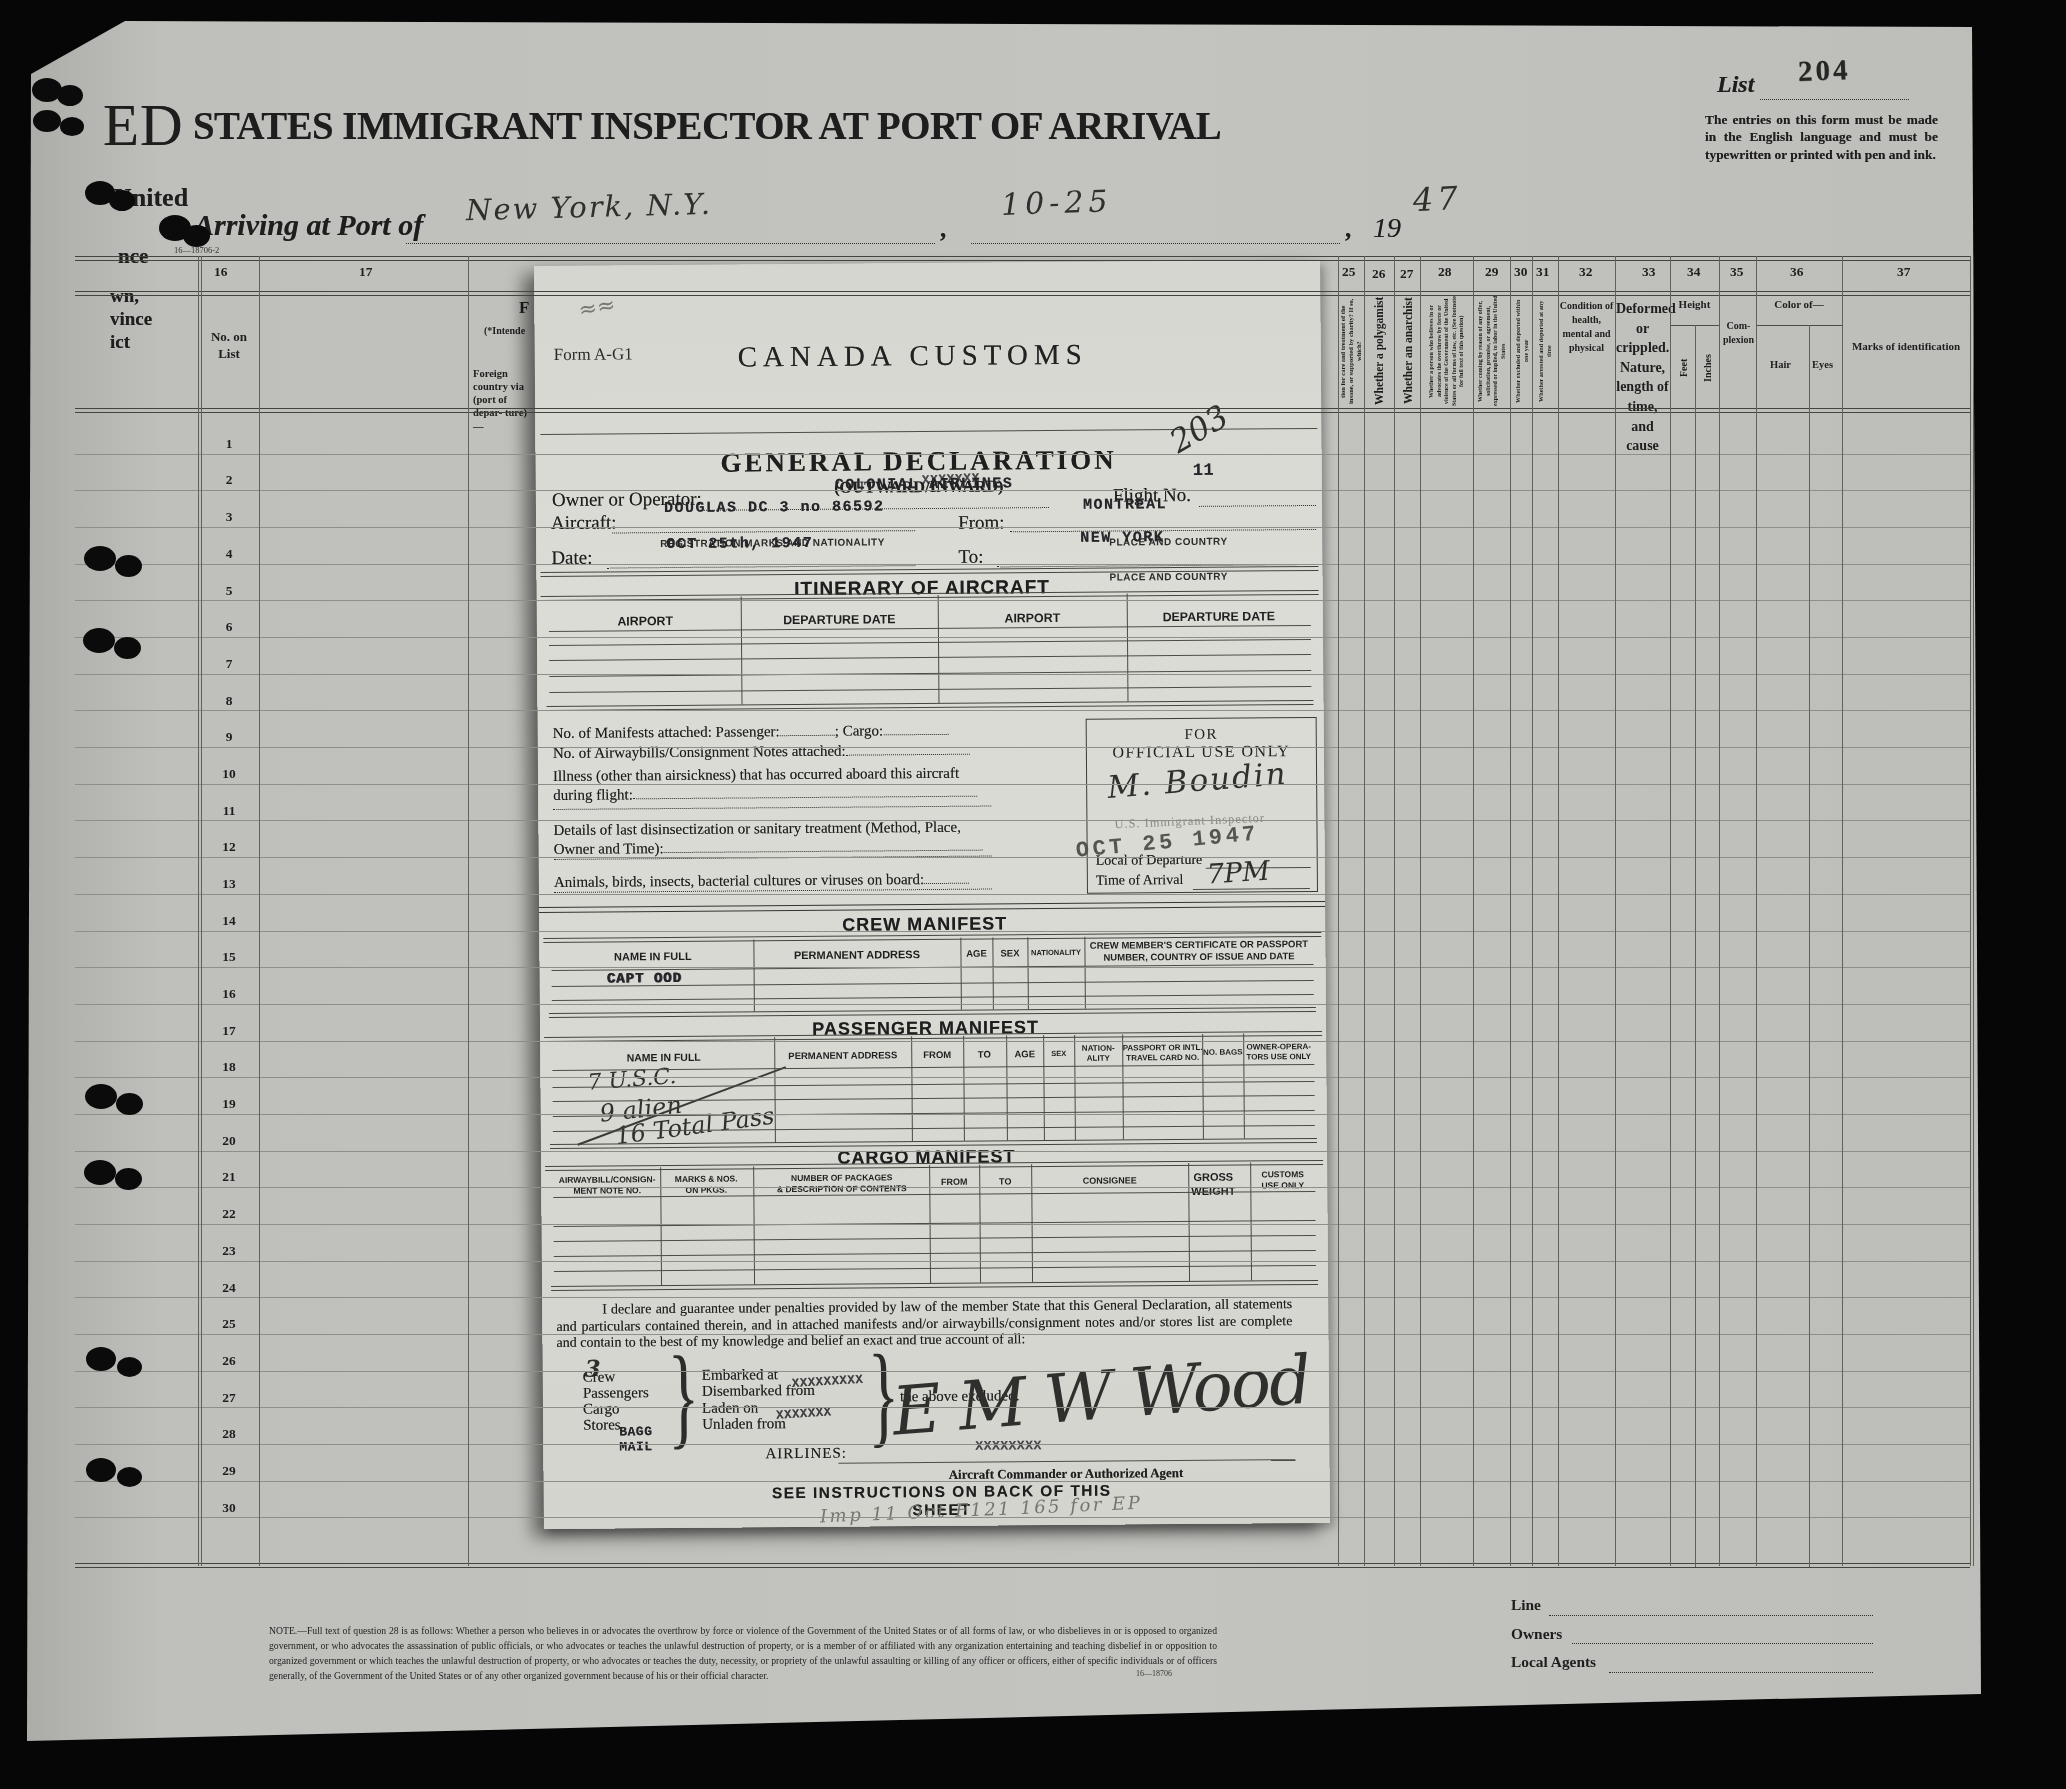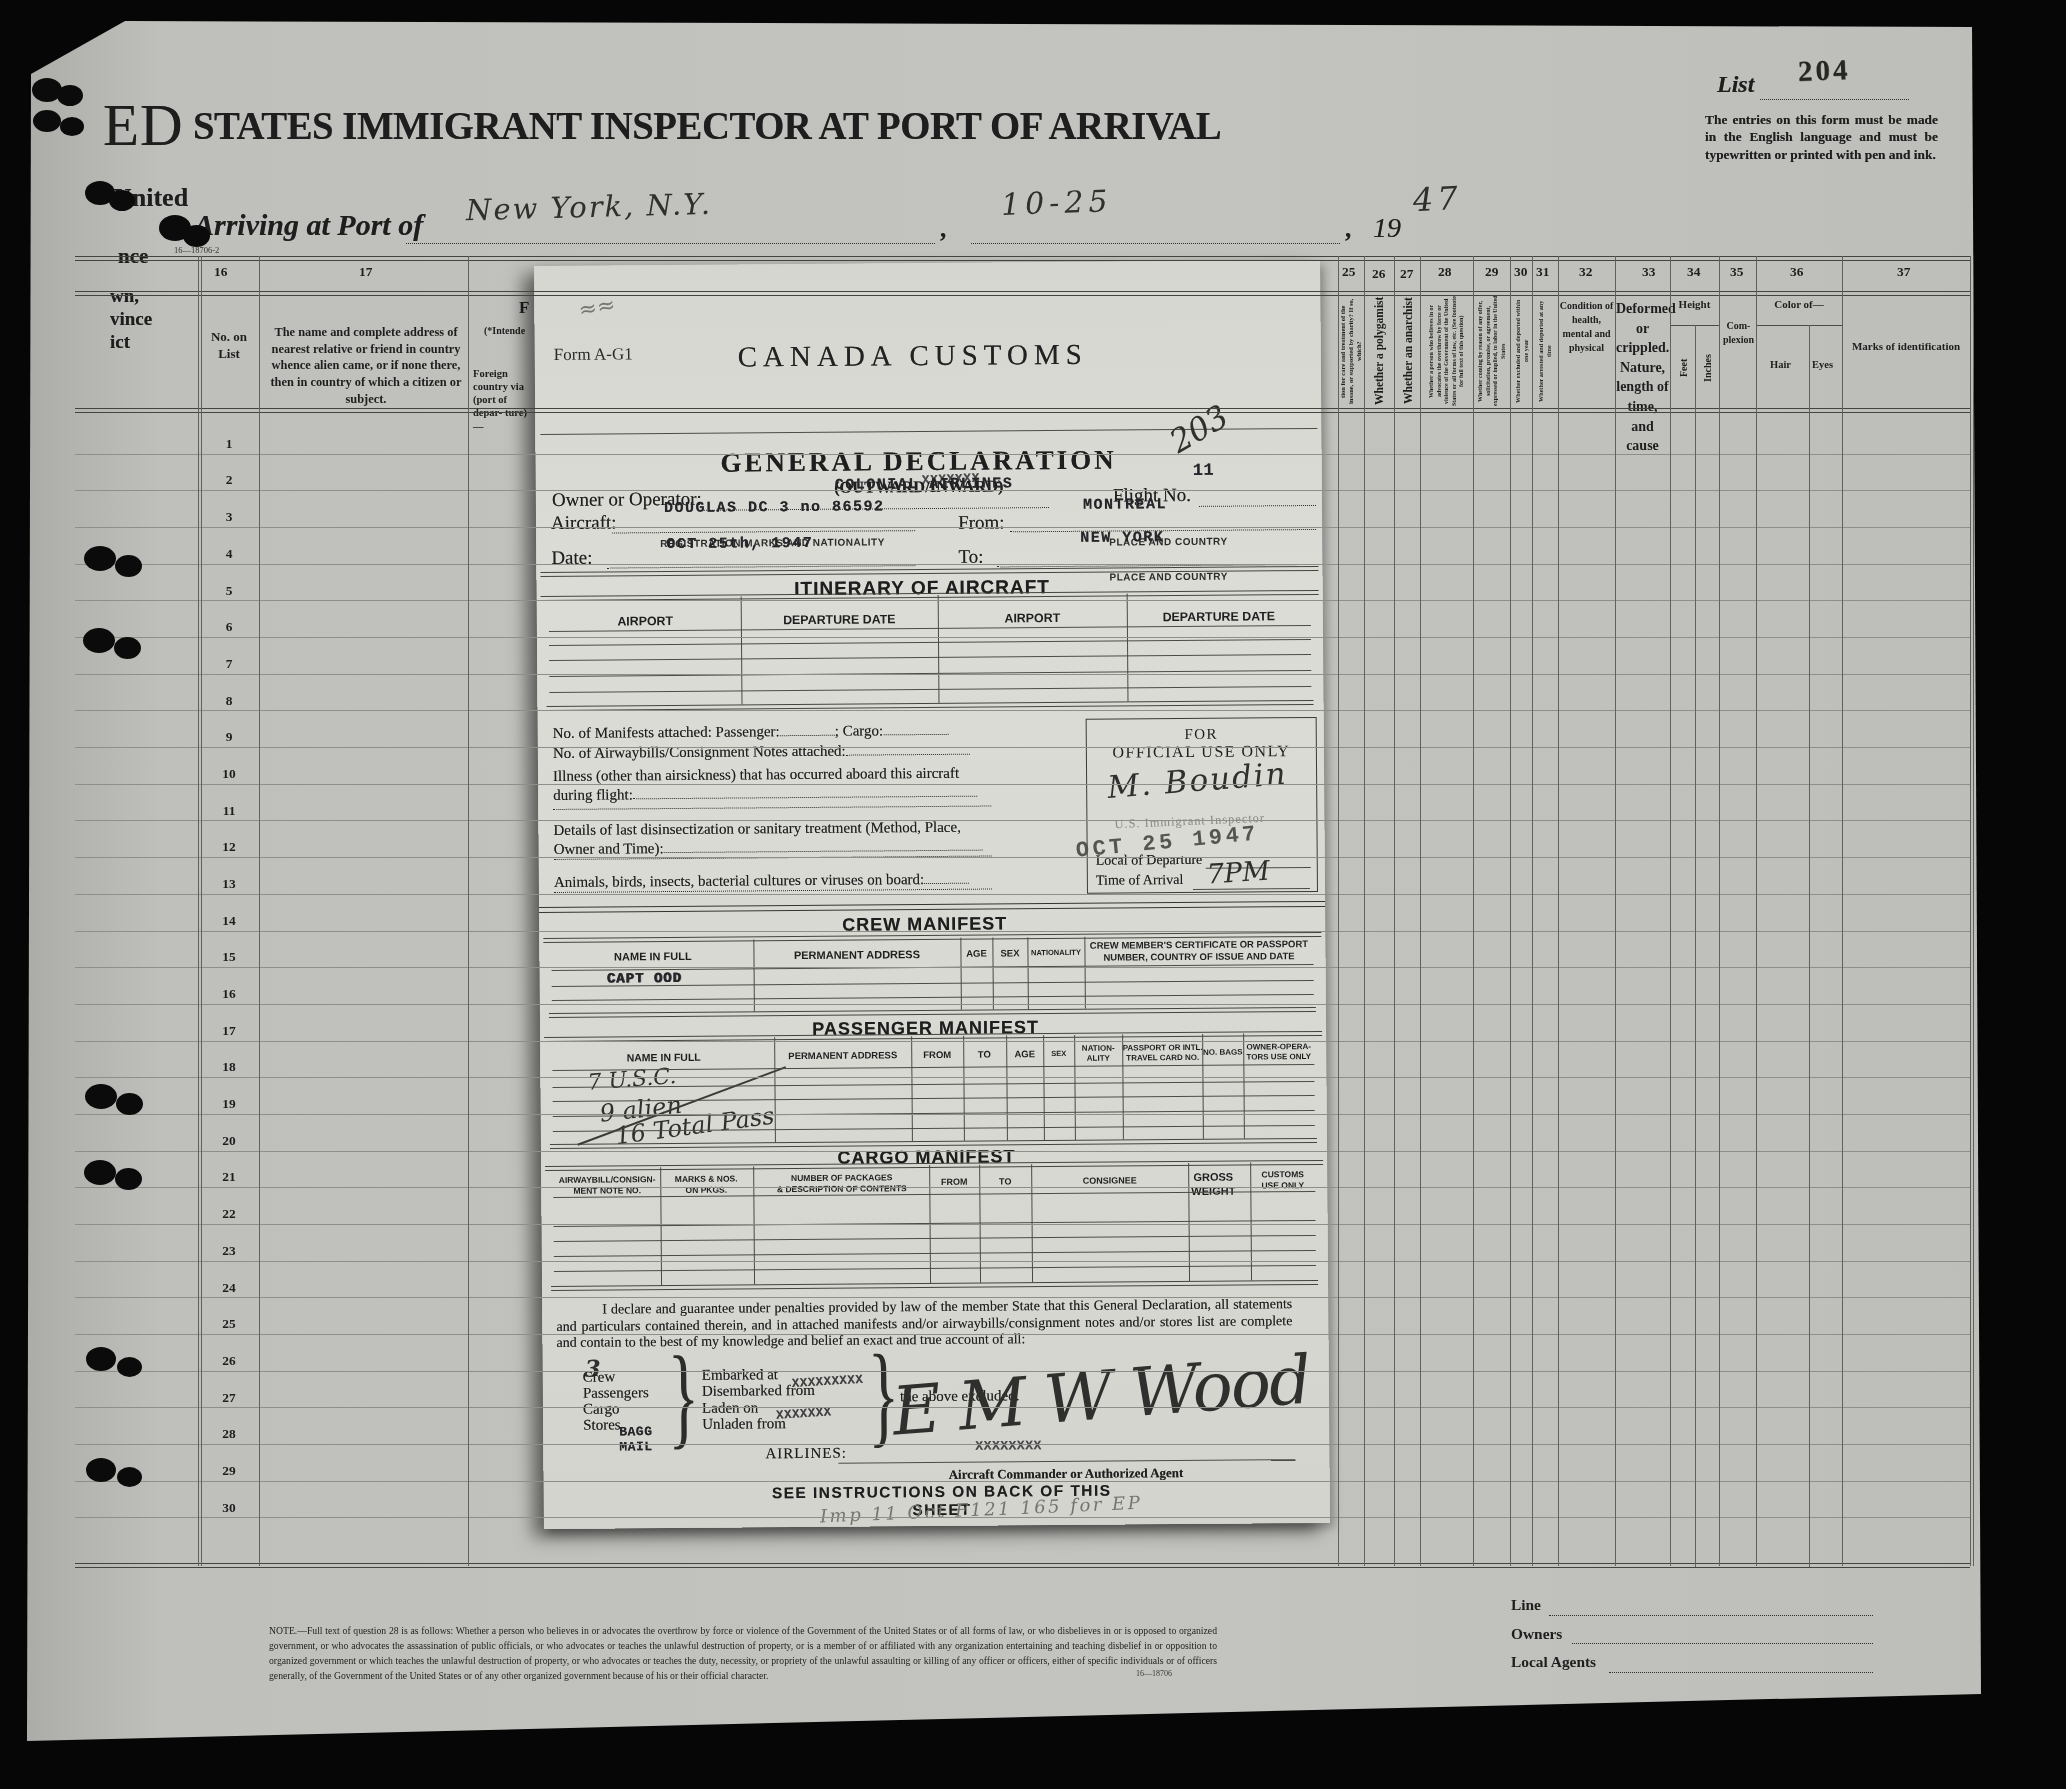--- a/index.html
+++ b/index.html
@@ -79,21 +79,20 @@
   <div class="abs b" style="left:1514px;top:264px;font-size:13.4px;">30</div>
   <div class="abs b" style="left:1536px;top:264px;font-size:13.4px;">31</div>
   <div class="abs b" style="left:1579px;top:264px;font-size:13.4px;">32</div>
   <div class="abs b" style="left:1642px;top:264px;font-size:13.4px;">33</div>
   <div class="abs b" style="left:1687px;top:264px;font-size:13.4px;">34</div>
   <div class="abs b" style="left:1730px;top:264px;font-size:13.4px;">35</div>
   <div class="abs b" style="left:1790px;top:264px;font-size:13.4px;">36</div>
   <div class="abs b" style="left:1897px;top:264px;font-size:13.4px;">37</div>
 
   <div class="abs b ctr" style="left:205px;top:329px;width:48px;font-size:13px;line-height:1.3;">No. on List</div>
-  <div class="abs b ctr" style="left:270px;top:324px;width:192px;font-size:12.4px;line-height:1.35;">The name and complete address of nearest relative or friend in country whence alien came, or if none there, then in country of which a citizen or subject.</div>
   <div class="abs b" style="left:519px;top:298px;font-size:17px;">F</div>
   <div class="abs b" style="left:484px;top:325px;font-size:10px;">(*Intende</div>
   <div class="abs b" style="left:473px;top:367px;width:64px;font-size:10.5px;line-height:1.25;">Foreign country via (port of depar- ture)—</div>
 
   <div class="abs v b" style="left:1338px;top:298px;width:26px;height:107px;font-size:6.5px;line-height:1.2;">tion for care and treatment of the insane, or supported by charity? If so, which?</div>
   <div class="abs v b" style="left:1365px;top:296px;width:28px;height:110px;font-size:11.5px;">Whether a polygamist</div>
   <div class="abs v b" style="left:1395px;top:296px;width:25px;height:110px;font-size:11.5px;">Whether an anarchist</div>
   <div class="abs v b" style="left:1422px;top:295px;width:50px;height:112px;font-size:6px;line-height:1.25;">Whether a person who believes in or advocates the overthrow by force or violence of the Government of the United States or all forms of law, etc. (See footnote for full text of this question)</div>
   <div class="abs v b" style="left:1474px;top:295px;width:36px;height:112px;font-size:6px;line-height:1.25;">Whether coming by reason of any offer, solicitation, promise, or agreement, expressed or implied, to labor in the United States</div>
   <div class="abs v b" style="left:1511px;top:295px;width:21.4px;height:112px;font-size:6.2px;line-height:1.25;">Whether excluded and deported within one year</div>

